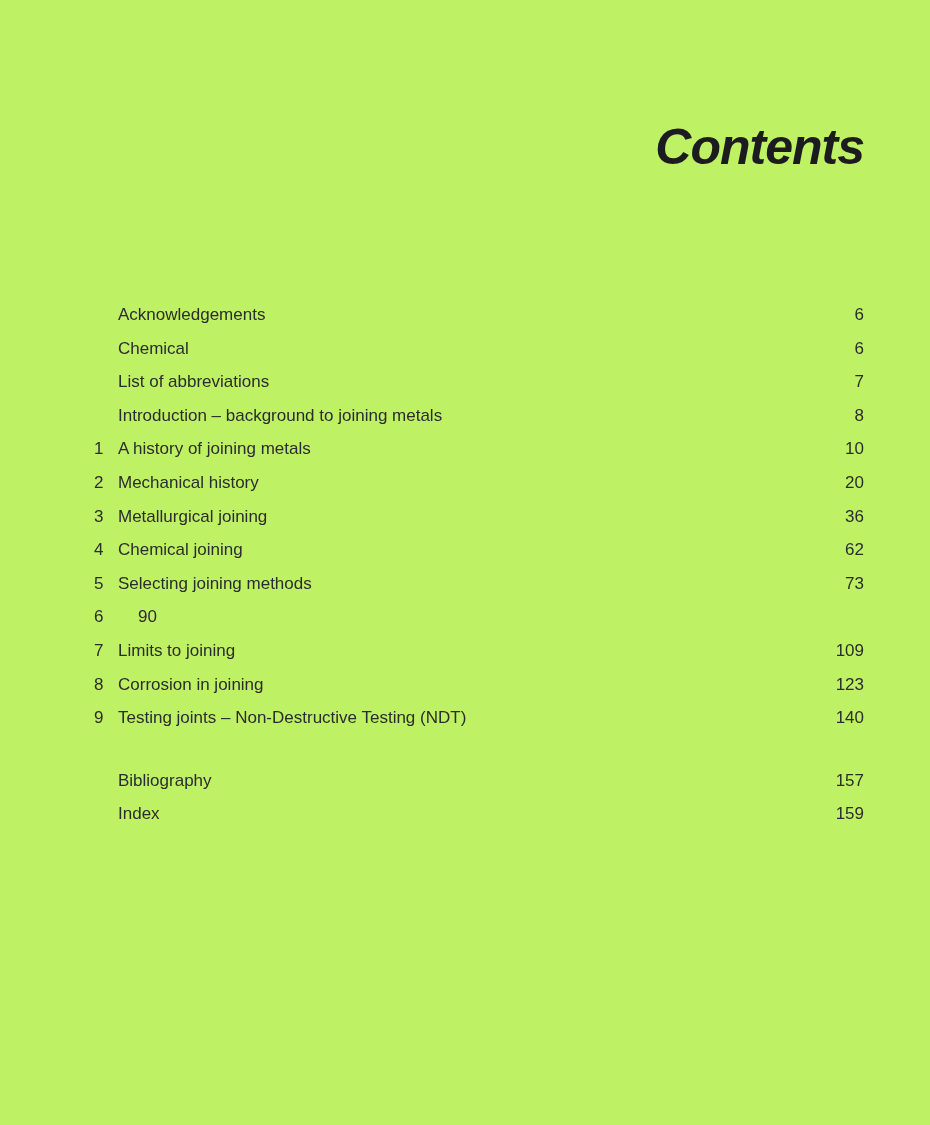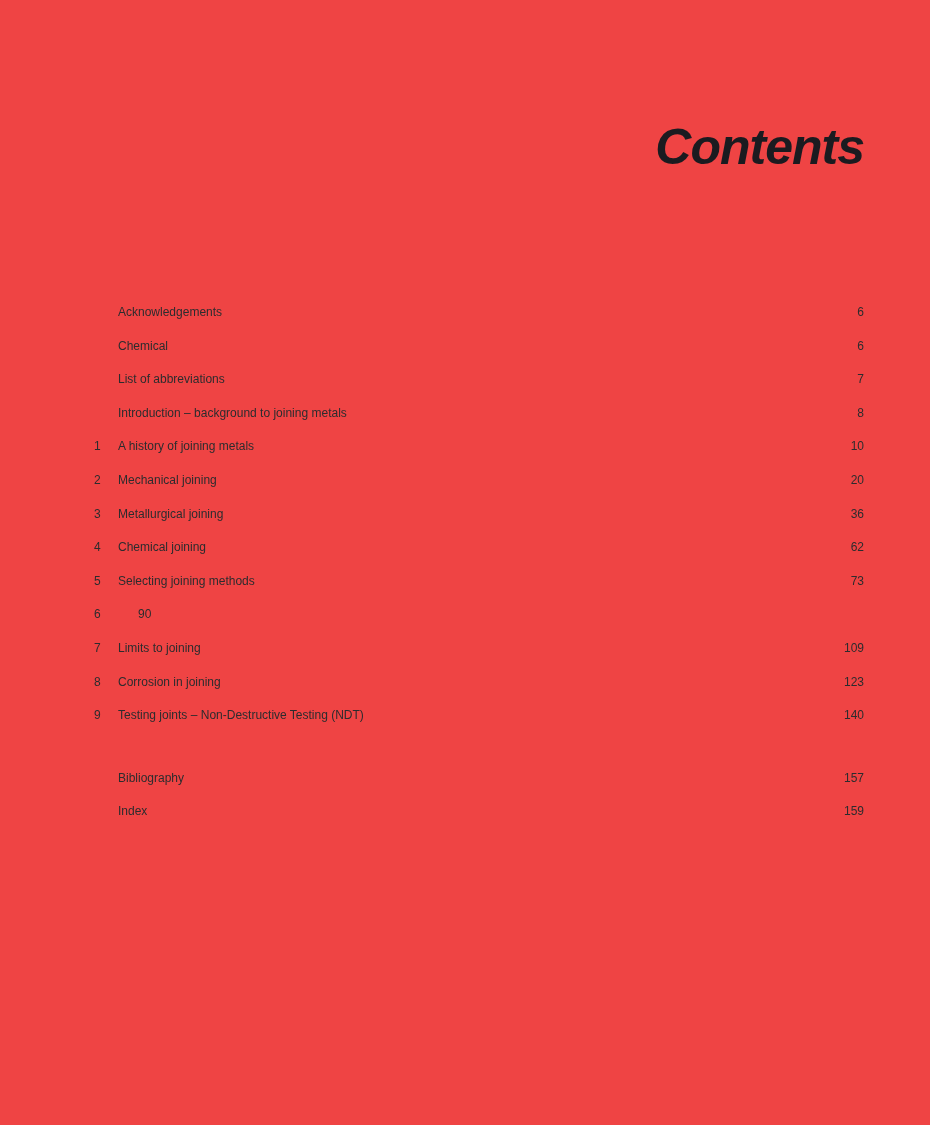--- a/index.html
+++ b/index.html
@@ -4,21 +4,21 @@
 <style>
   html, body {
     margin: 0;
     padding: 0;
     background: #ffffff;
   }
   .page {
     position: relative;
     width: 930px;
     height: 1125px;
-    background: #ef4444;
+    background: #bef264;
     overflow: hidden;
     font-family: "Liberation Sans", sans-serif;
     text-decoration: underline;
   }
   .title {
     position: absolute;
     top: 122px;
     right: 66px;
     left: 0;
     text-align: right;
@@ -28,21 +28,21 @@
     font-style: italic;
     letter-spacing: -1px;
     color: #1b1b20;
   }
   .toc {
     position: absolute;
     top: 305px;
     left: 94px;
     right: 66px;
     color: #2c2c2e;
-    font-size: 12px;
+    font-size: 17px;
   }
   .row {
     display: flex;
     align-items: baseline;
     height: 33.6px;
   }
   .row .num {
     width: 24px;
     flex: 0 0 24px;
     text-align: left;
@@ -95,21 +95,21 @@
     </div>
 
     <div class="row">
       <span class="num">1</span>
       <span class="label">A history of joining metals</span>
       <span class="page-num">10</span>
     </div>
 
     <div class="row">
       <span class="num">2</span>
-      <span class="label">Mechanical joining</span>
+      <span class="label">Mechanical history</span>
       <span class="page-num">20</span>
     </div>
 
     <div class="row">
       <span class="num">3</span>
       <span class="label">Metallurgical joining</span>
       <span class="page-num">36</span>
     </div>
 
     <div class="row">

